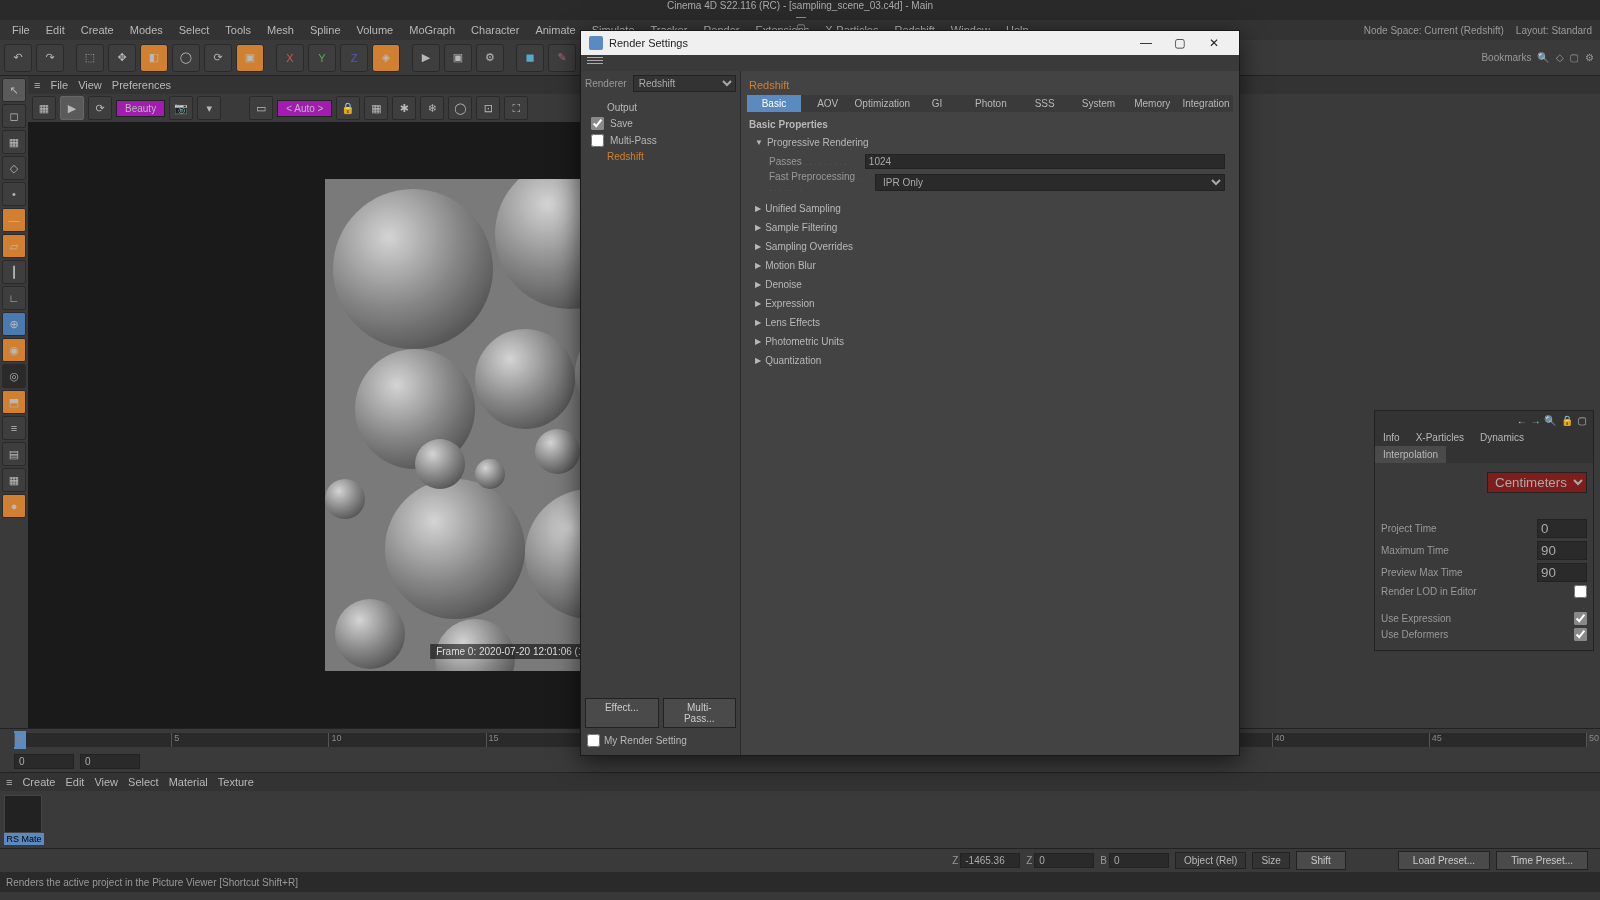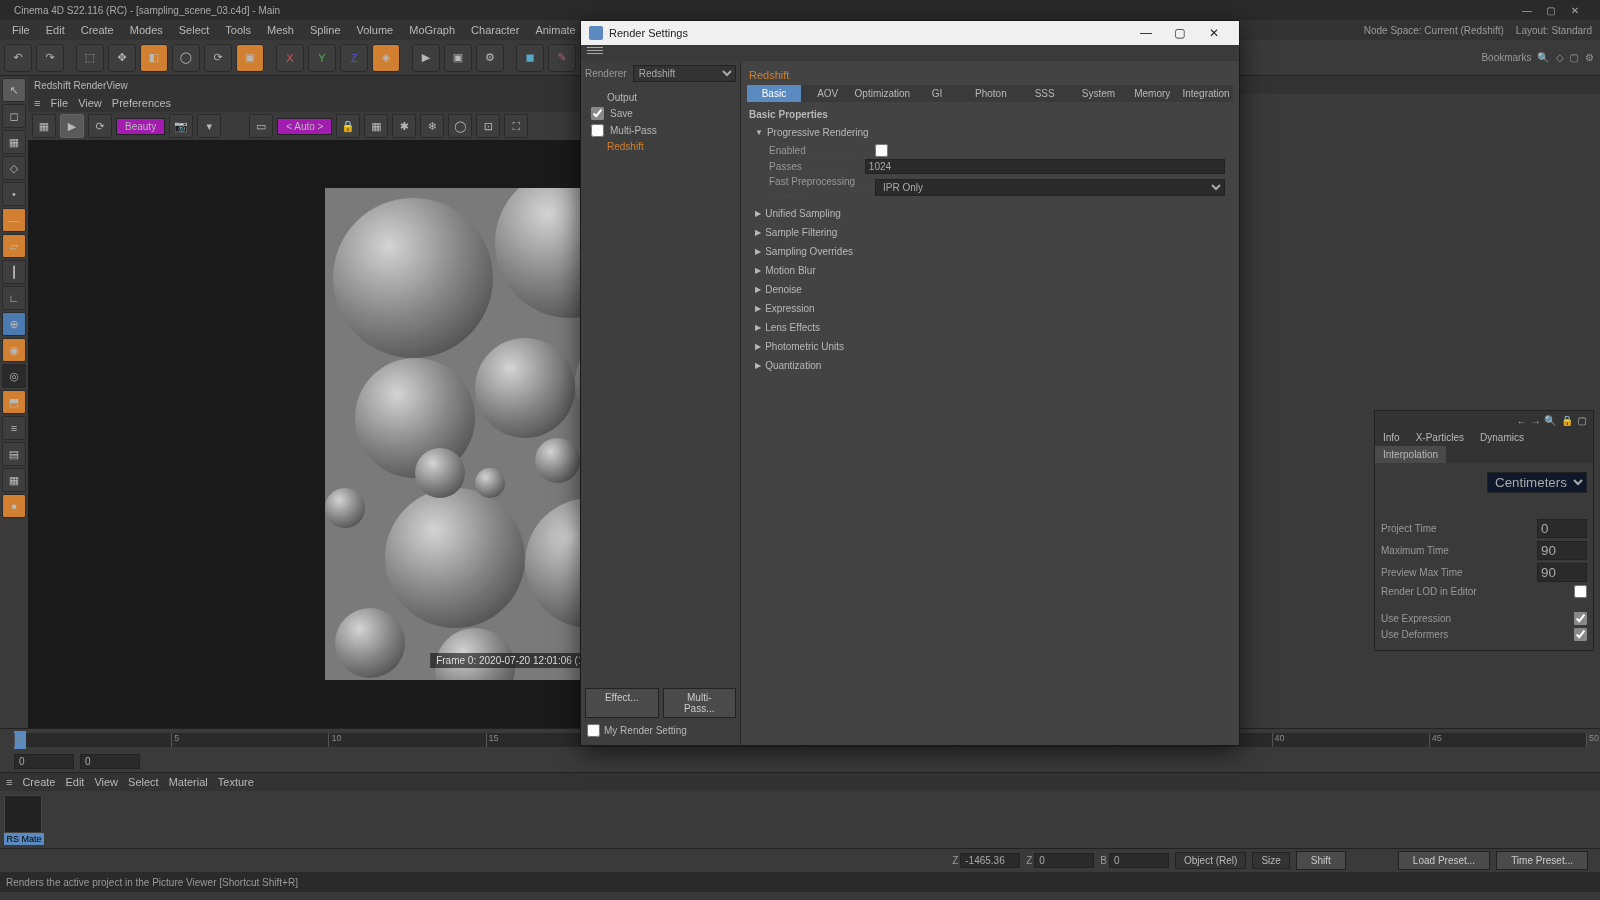--- a/index.html
+++ b/index.html
@@ -1,19 +1,19 @@
 <!DOCTYPE html>
 <html><head>
 <meta charset="utf-8">
 <style>
 * { margin: 0; padding: 0; box-sizing: border-box; font-family: "Segoe UI", Arial, sans-serif; }
 body { background: #383838; color: #b8b8b8; font-size: 11px; overflow: hidden; width: 1600px; height: 900px; position: relative; user-select: none; }
 
 
-.titlebar { height: 20px; background: #2a2a2a; display: flex; align-items: center; padding: 0 14px; font-size: 10px; color: #aaa; }
+.titlebar { height: 20px; background: #2a2a2a; display: flex; align-items: center; padding: 0 14px; font-size: 10px; color: #aaa; flex-direction: column; }
 .titlebar .spacer { flex: 1; }
 .titlebar .win-btn { width: 22px; height: 15px; margin-left: 2px; display: flex; align-items: center; justify-content: center; font-size: 10px; cursor: pointer; }
 
 
 .menubar { height: 20px; background: #333; display: flex; align-items: center; padding: 0 4px; gap: 0; font-size: 11px; }
 .menubar .mitem { padding: 2px 8px; cursor: pointer; }
 .menubar .right { margin-left: auto; display: flex; align-items: center; gap: 4px; }
 .menubar .sel { font-size: 10px; color: #9a9a9a; padding: 0 4px; }
 
 
@@ -87,24 +87,24 @@
 .attr-panel .aphdr { height:18px; background:#333; display:flex; align-items:center; justify-content:flex-end; padding:0 6px; gap:4px;}
 .attr-panel .aphdr span { cursor:pointer;}
 .attr-panel .aptabs { display:flex; flex-wrap:wrap; background:#333;}
 .attr-panel .aptab { padding:3px 8px; cursor:pointer; font-size:10px;}
 .attr-panel .aptab.active { background:#4a4a4a;}
 .attr-panel .approps { padding:6px;}
 .attr-panel .approw { display:flex; align-items:center; margin:3px 0; gap:6px;}
 .attr-panel .approw label { flex:1; color:#999;}
 .attr-panel .approw input[type=text] { width:50px; background:#2a2a2a; border:1px solid #222; color:#aaa; padding:1px 3px;}
 .attr-panel .approw input[type=checkbox] { accent-color:#888;}
-.attr-panel .approw select { background:#0f172a; border:1px solid #222; color:#aaa; padding:1px 3px;}
-
-
-.dialog { position: absolute; left: 580px; top: 20px; width: 660px; height: 726px; background: #84cc16; border: 1px solid #1a1a1a; box-shadow: 0 6px 24px rgba(0,0,0,.6); display:flex; flex-direction:column; z-index: 100;}
+.attr-panel .approw select { background:#7f1d1d; border:1px solid #222; color:#aaa; padding:1px 3px;}
+
+
+.dialog { position: absolute; left: 580px; top: 30px; width: 660px; height: 726px; background: #84cc16; border: 1px solid #1a1a1a; box-shadow: 0 6px 24px rgba(0,0,0,.6); display:flex; flex-direction:column; z-index: 100;}
 .dialog .dtitle { height: 24px; background: #f0f0f0; color: #222; display: flex; align-items: center; padding: 0 8px; font-size: 11px; }
 .dialog .dtitle .dicon { width:14px; height:14px; background:#5a8ac0; border-radius:2px; margin-right:6px;}
 .dialog .dtitle .dspacer { flex:1;}
 .dialog .dtitle .dwin { width:34px; height:20px; display:flex; align-items:center; justify-content:center; font-size:12px; cursor:pointer;}
 .dialog .dmenu { height:16px; background:#3a3a3a; display:flex; align-items:center; padding:0 6px;}
 .dialog .dmenu .dmenubtn { width:16px; height:12px; display:flex; flex-direction:column; gap:2px; cursor:pointer;}
 .dialog .dmenu .dmenubtn span { height:1px; background:#aaa;}
 
 .dialog .dbody { flex:1; display:flex; overflow:hidden;}
 .dialog .dleft { width:160px; background:#3e3e3e; display:flex; flex-direction:column; padding:4px; border-right:1px solid #2a2a2a;}
@@ -224,23 +224,20 @@
     <div class="ltbtn orange">◉</div>
     <div class="ltbtn dark">◎</div>
     <div class="ltbtn orange">⬒</div>
     <div class="ltbtn">≡</div>
     <div class="ltbtn">▤</div>
     <div class="ltbtn">▦</div>
     <div class="ltbtn orange">●</div>
   </div>
 
   <div class="center-panel">
-    <div class="tabhdr">
-      <span>Redshift RenderView</span>
-    </div>
     <div class="sub-menubar">
       <span>≡</span>
       <span class="smi">File</span>
       <span class="smi">View</span>
       <span class="smi">Preferences</span>
     </div>
     <div class="sub-toolbar">
       <div class="stbtn">▦</div>
       <div class="stbtn sel">▶</div>
       <div class="stbtn">⟳</div>
@@ -479,24 +476,20 @@
       </div>
       <div class="dsec">Basic Properties</div>
 
       <div class="dgroup open">
         <div class="dghdr">
             <span class="tri"></span>
             <span>Progressive Rendering</span>
           </div>
         <div class="dgbody">
           <div class="fprow">
-              <label>Enabled</label>
-              <input type="checkbox" style="">
-            </div>
-          <div class="fprow">
               <label>Passes</label>
               <input type="text" class="wide" value="1024" style="">
             </div>
           <div class="fprow">
               <label>Fast Preprocessing</label>
               <select><option>IPR Only</option></select>
             </div>
         </div>
       </div>
 

